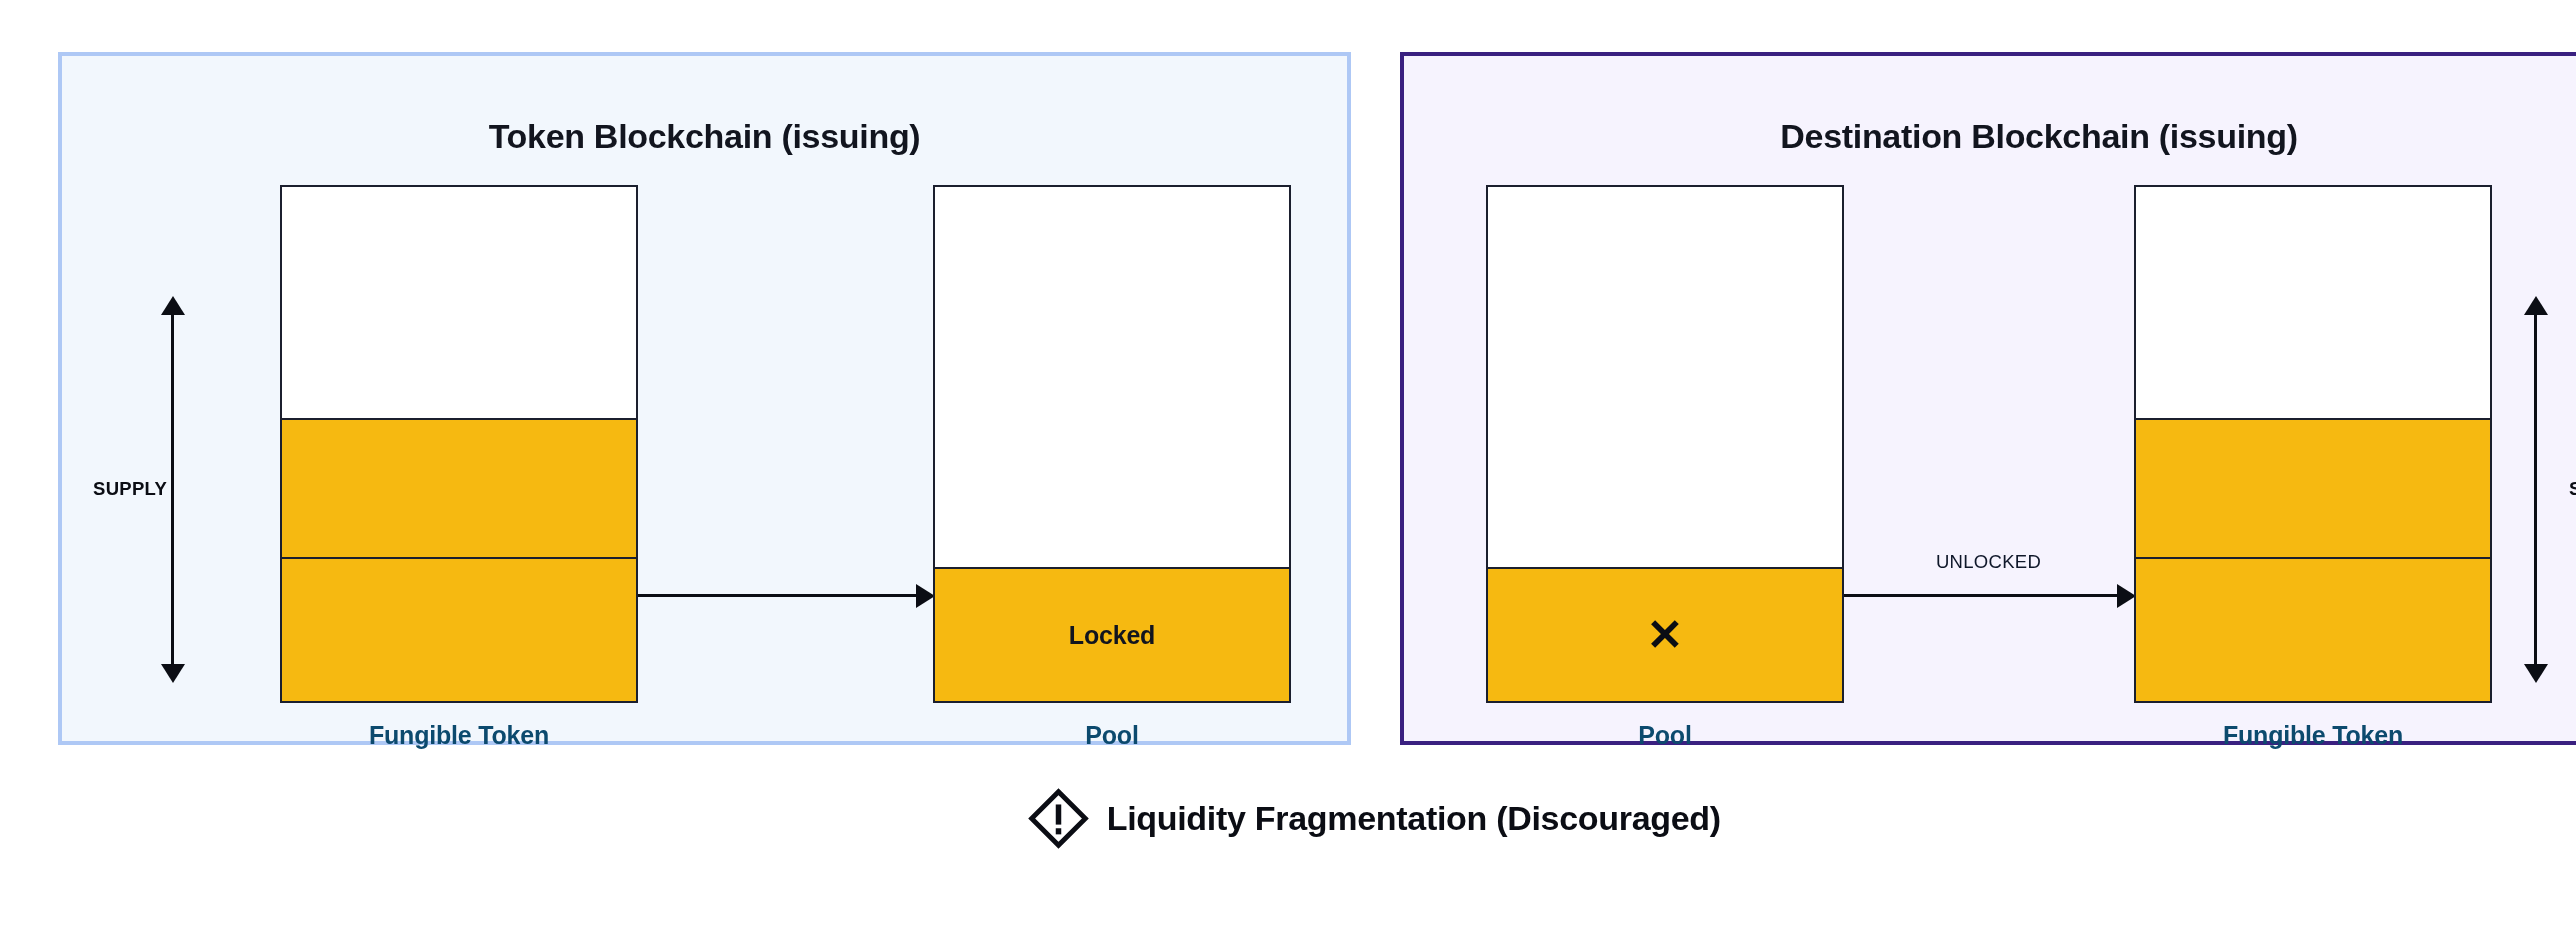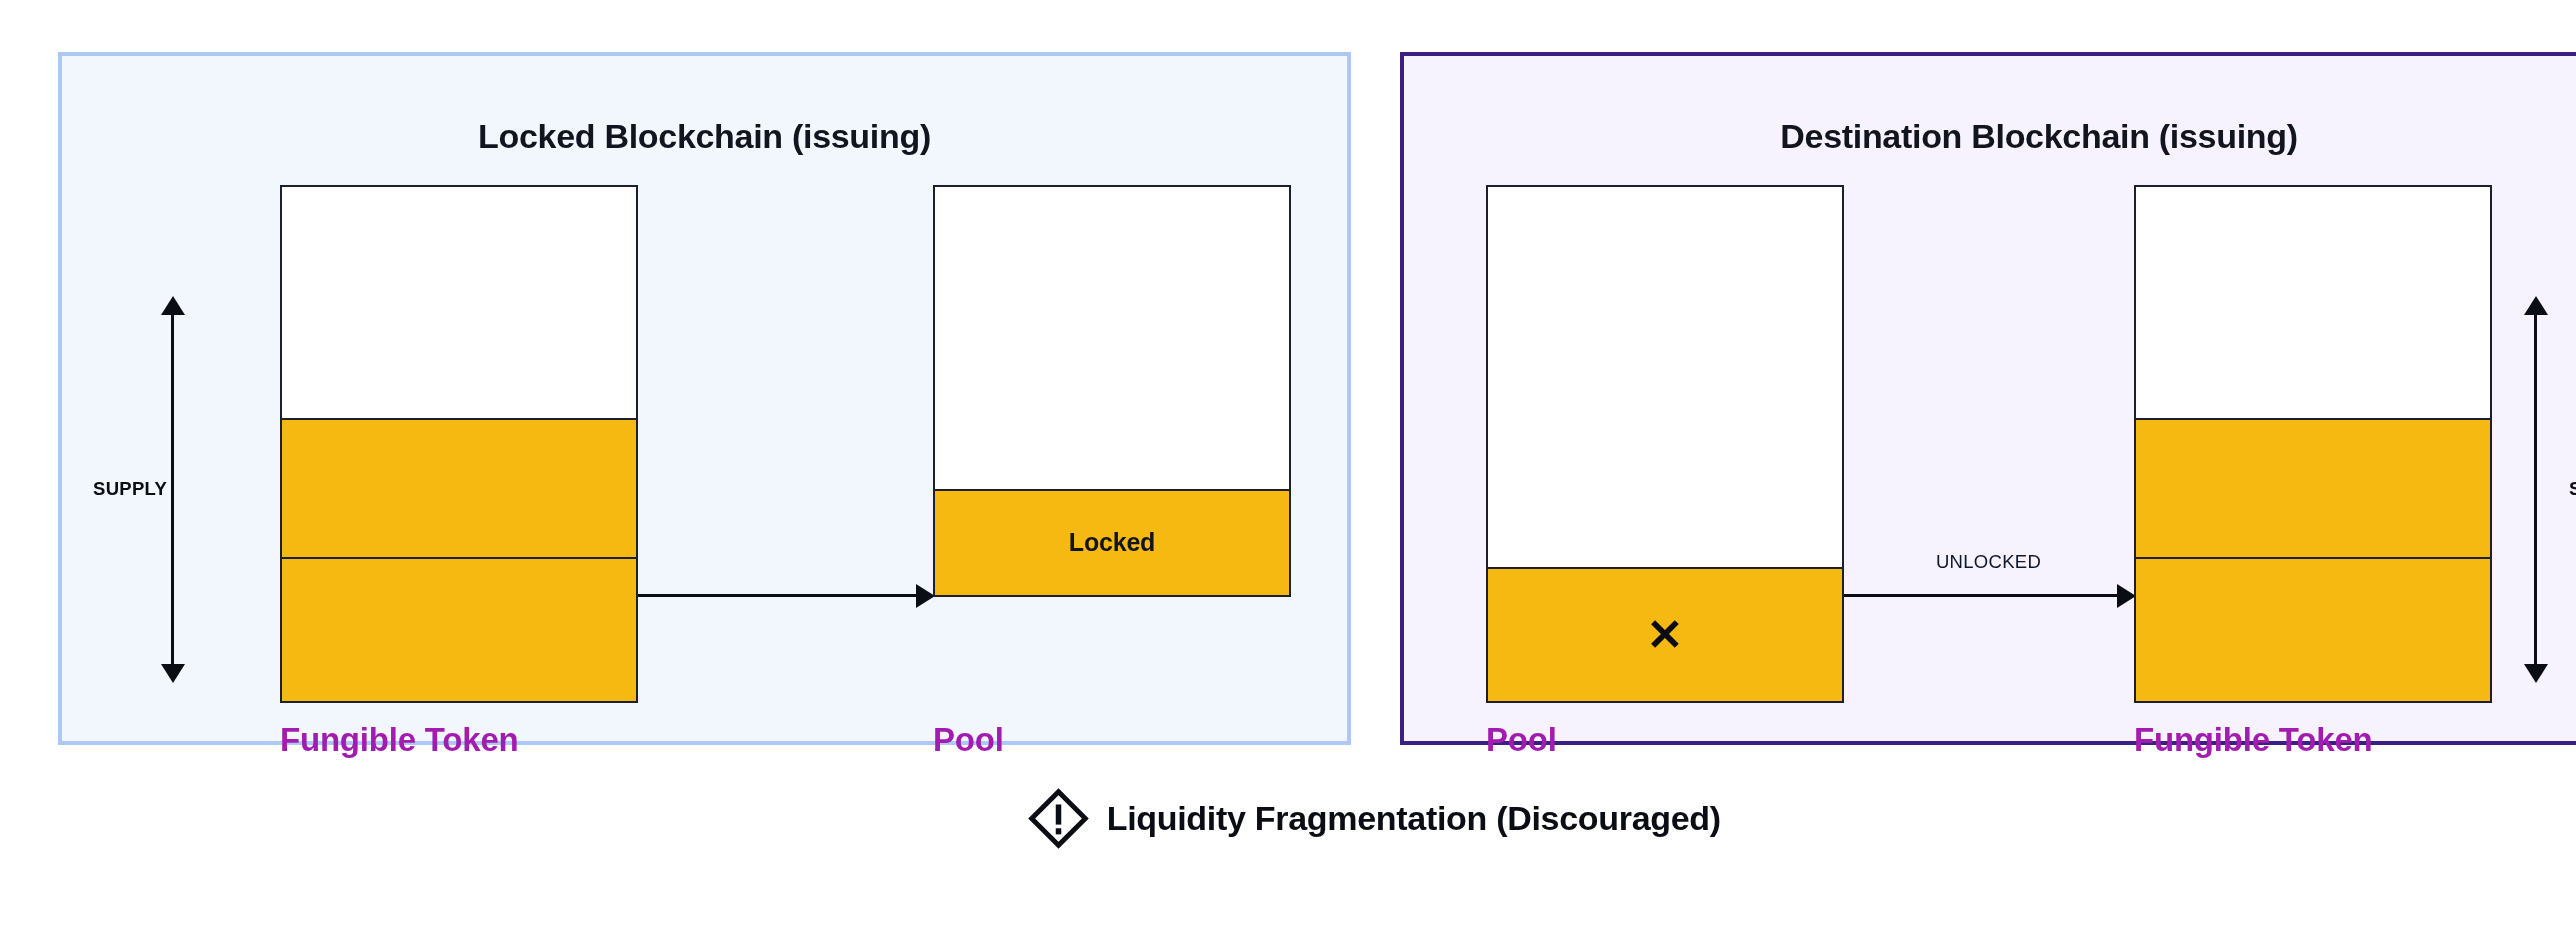--- a/index.html
+++ b/index.html
@@ -84,23 +84,24 @@
   }
   .seg-x {
     font-size: 44px;
     font-weight: 900;
     color: #0b0d14;
     line-height: 1;
   }
 
   .box-caption {
     position: absolute;
-    font-size: 33px;
-    font-weight: 700;
-    color: #a21caf;
+    text-align: center;
+    font-size: 25px;
+    font-weight: 700;
+    color: #0c4a6e;
     letter-spacing: -0.2px;
     white-space: nowrap;
   }
 
   
   .h-arrow {
     position: absolute;
     height: 3.1px;
     background: #0b0d14;
   }
@@ -184,36 +185,36 @@
     letter-spacing: -0.3px;
     white-space: nowrap;
     text-align: center;
   }
 </style>
 </head>
 <body>
 
 <div class="panel source">
 
-  <div class="panel-title">Locked Blockchain (issuing)</div>
+  <div class="panel-title">Token Blockchain (issuing)</div>
 
   <div class="box" style="left:218px; top:129px; width:358px; height:518px;">
     <div class="seg empty" style="height:45%;"></div>
     <div class="seg fill divider-top" style="height:27%;"></div>
     <div class="seg fill divider-top" style="height:28%;"></div>
   </div>
   <div class="box-caption" style="left:218px; top:665px; width:358px;">Fungible Token</div>
 
   <div class="v-arrow" style="left:109px; top:258px; height:350px;"></div>
   <div class="supply-label" style="left:31px; top:422px;">SUPPLY</div>
 
   <div class="h-arrow" style="left:576px; top:538px; width:294px;"></div>
   <div class="arrow-label" style="left:576px; top:495px; width:294px;"></div>
 
-  <div class="box" style="left:871px; top:129px; width:358px; height:412px;">
+  <div class="box" style="left:871px; top:129px; width:358px; height:518px;">
     <div class="seg empty" style="height:74%;"></div>
     <div class="seg fill divider-top" style="height:26%;">
       <span class="seg-label">Locked</span>
     </div>
   </div>
   <div class="box-caption" style="left:871px; top:665px; width:358px;">Pool</div>
 </div>
 
 <div class="panel destination">
 

